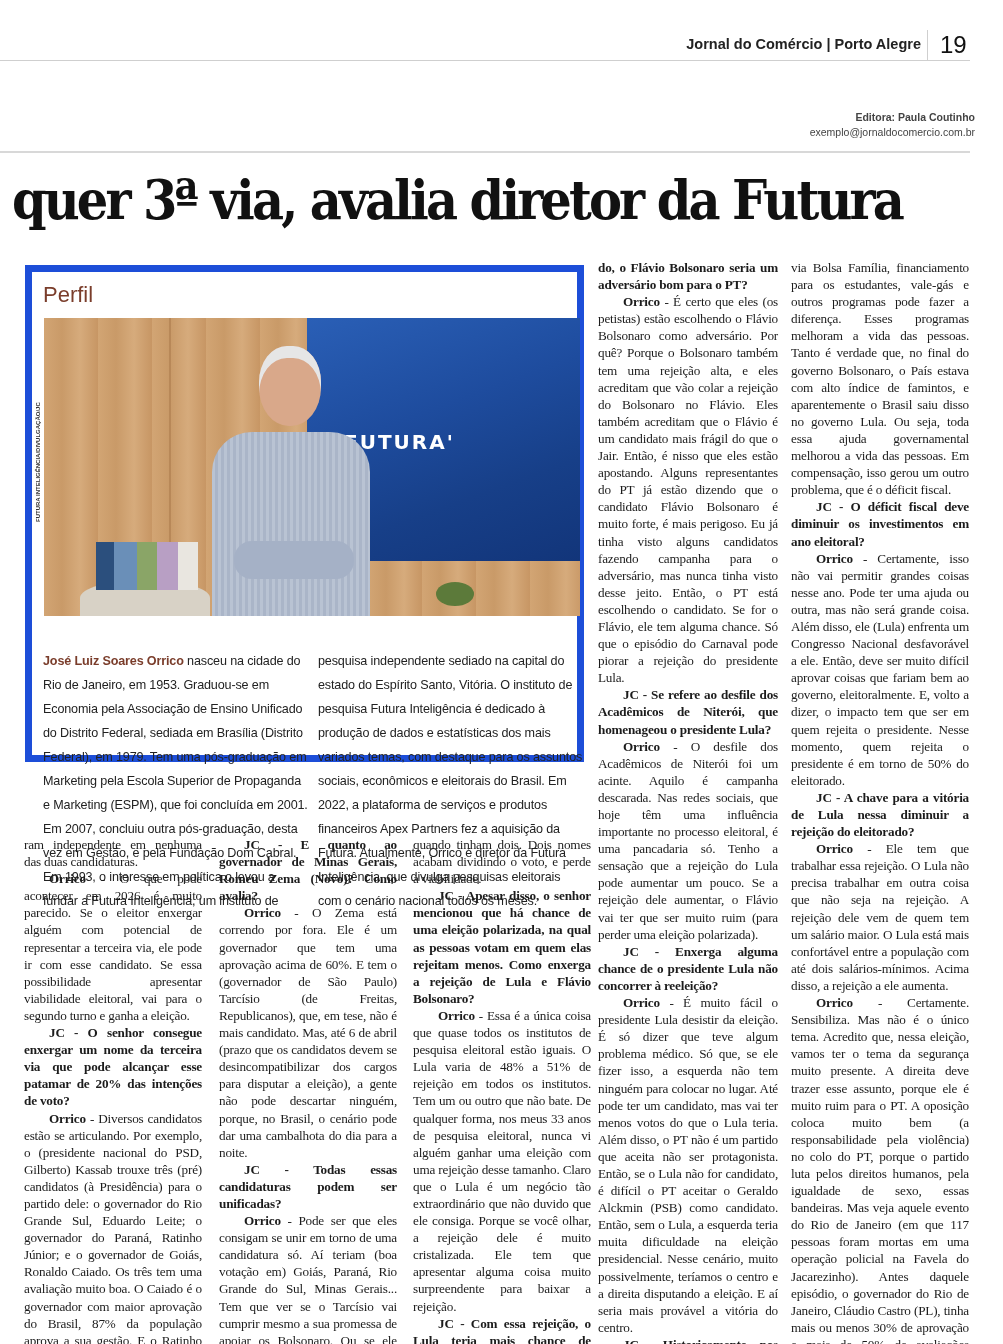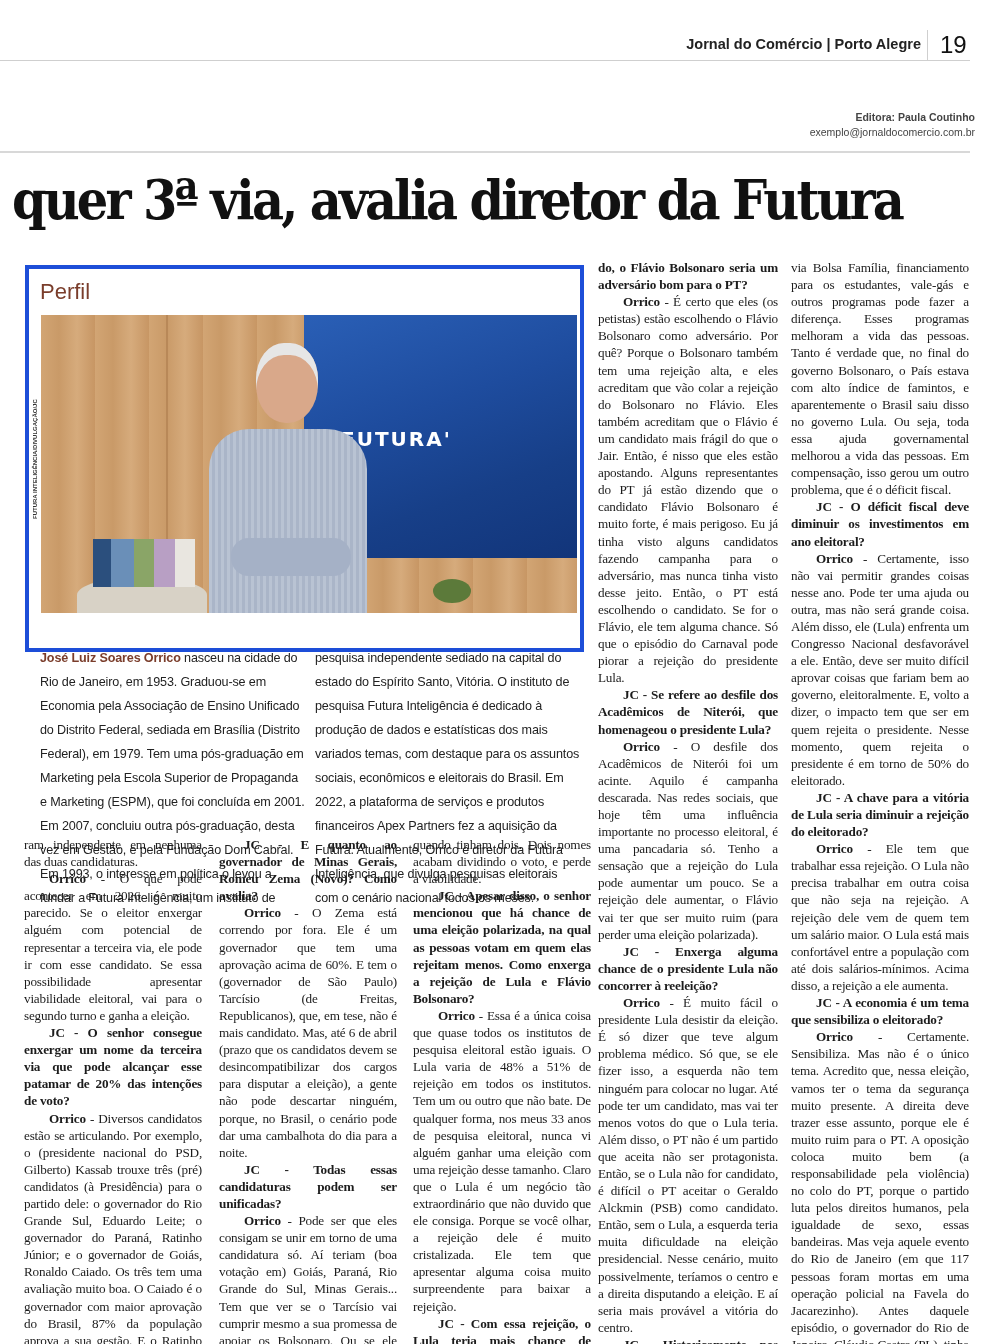--- a/index.html
+++ b/index.html
@@ -12,21 +12,21 @@
   .masthead .vsep { position: absolute; left: 927px; top: 30px; width: 1px; height: 30px; background: #cfcfcf; }
   .masthead .pagenum { position: absolute; left: 940px; top: 31px; font-family: "Liberation Sans", sans-serif; font-size: 24px; color: #111; }
 
   .editor { position: absolute; right: 28px; top: 110px; text-align: right; font-family: "Liberation Sans", sans-serif; font-size: 10.5px; line-height: 15px; color: #444; }
   .editor .name { font-weight: bold; }
 
   .rule2 { position: absolute; left: 0; top: 151px; width: 970px; height: 2px; background: #d8d8d8; }
 
   .headline { position: absolute; left: 12px; top: 160px; width: 980px; font-family: "DejaVu Serif", serif; font-weight: bold; font-size: 55px; letter-spacing: -3.2px; line-height: 80px; color: #111; transform: scaleX(0.9); transform-origin: left top; white-space: nowrap; }
 
-  .perfil-box { position: absolute; left: 25px; top: 265px; width: 559px; height: 387px; border: 4px solid #1d4ed8; background: #fff; }
+  .perfil-box { position: absolute; left: 25px; top: 265px; width: 559px; height: 497px; border: 7px solid #1d4ed8; background: #fff; }
   .perfil-title { position: absolute; left: 11px; top: 10px; font-family: "Liberation Sans", sans-serif; font-size: 22px; color: #7a3d2b; }
   .photo { position: absolute; left: 12px; top: 46px; width: 536px; height: 298px; overflow: hidden; background: #c89a6a; }
   .photo .wood { position: absolute; left: 0; top: 0; width: 100%; height: 100%;
     background: repeating-linear-gradient(90deg, #d2a574 0px, #c99a68 18px, #d6ab7c 36px, #c79664 54px); }
   .photo .seam { position: absolute; left: 125px; top: 0; width: 2px; height: 100%; background: #b88858; }
   .photo .panel { position: absolute; left: 263px; top: 0; width: 273px; height: 243px;
     background: linear-gradient(160deg, #2a5fb6 0%, #1e4c9e 40%, #173f88 70%, #12357a 100%); }
   .photo .logo { position: absolute; left: 300px; top: 112px; font-family: "DejaVu Sans", sans-serif; font-weight: bold; font-size: 20px; color: #ffffff; letter-spacing: 2px; }
   .photo .table { position: absolute; left: 36px; top: 262px; width: 130px; height: 36px; border-radius: 50% 50% 0 0; background: #d8d2c6; }
   .photo .book { position: absolute; left: 52px; top: 224px; width: 102px; height: 48px; background: linear-gradient(90deg, #2b4f7d 0 18%, #6a8fb8 18% 40%, #8aa567 40% 60%, #b89fc4 60% 80%, #e9e6e0 80% 100%); }
@@ -124,17 +124,16 @@
   <p class="q">JC - Enxerga alguma chance de o presidente Lula não concorrer à reeleição?</p>
   <p class="a"><span class="speaker">Orrico</span><span> - É muito fácil o presidente Lula desistir da eleição. É só dizer que teve algum problema médico. Só que, se ele fizer isso, a esquerda não tem ninguém para colocar no lugar. Até pode ter um candidato, mas vai ter menos votos do que o Lula teria. Além disso, o PT não é um partido que aceita não ser protagonista. Então, se o Lula não for candidato, é difícil o PT aceitar o Geraldo Alckmin (PSB) como candidato. Então, sem o Lula, a esquerda teria muita dificuldade na eleição presidencial. Nesse cenário, muito possivelmente, teríamos o centro e a direita disputando a eleição. E aí seria mais provável a vitória do centro.</span></p>
   <p class="q">JC - Historicamente, nos anos eleitorais, os governos fazem mais investimentos. Consegue enxergar alguma área onde novas obras podem fazer a diferença nas eleições?</p>
 
 </div>
 
 <div class="col c5">
   <p class="cont">via Bolsa Família, financiamento para os estudantes, vale-gás e outros programas pode fazer a diferença. Esses programas melhoram a vida das pessoas. Tanto é verdade que, no final do governo Bolsonaro, o País estava com alto índice de famintos, e aparentemente o Brasil saiu disso no governo Lula. Ou seja, toda essa ajuda governamental melhorou a vida das pessoas. Em compensação, isso gerou um outro problema, que é o déficit fiscal.</p>
   <p class="q">JC - O déficit fiscal deve diminuir os investimentos em ano eleitoral?</p>
   <p class="a"><span class="speaker">Orrico</span><span> - Certamente, isso não vai permitir grandes coisas nesse ano. Pode ter uma ajuda ou outra, mas não será grande coisa. Além disso, ele (Lula) enfrenta um Congresso Nacional desfavorável a ele. Então, deve ser muito difícil aprovar coisas que fariam bem ao governo, eleitoralmente. E, volto a dizer, o impacto tem que ser em quem rejeita o presidente. Nesse momento, quem rejeita o presidente é em torno de 50% do eleitorado.</span></p>
-  <p class="q">JC - A chave para a vitória de Lula seria diminuir a rejeição do eleitorado?</p>
+  <p class="q">JC - A chave para a vitória de Lula nessa diminuir a rejeição do eleitorado?</p>
   <p class="a"><span class="speaker">Orrico</span><span> - Ele tem que trabalhar essa rejeição. O Lula não precisa trabalhar em outra coisa que não seja na rejeição. A rejeição dele vem de quem tem um salário maior. O Lula está mais confortável entre a população com até dois salários-mínimos. Acima disso, a rejeição a ele aumenta.</span></p>
-  <p class="q">JC - A economia é um tema que sensibiliza o eleitorado?</p>
   <p class="a"><span class="speaker">Orrico</span><span> - Certamente. Sensibiliza. Mas não é o único tema. Acredito que, nessa eleição, vamos ter o tema da segurança muito presente. A direita deve trazer esse assunto, porque ele é muito ruim para o PT. A oposição coloca muito bem (a responsabilidade pela violência) no colo do PT, porque o partido luta pelos direitos humanos, pela igualdade de sexo, essas bandeiras. Mas veja aquele evento do Rio de Janeiro (em que 117 pessoas foram mortas em uma operação policial na Favela do Jacarezinho). Antes daquele episódio, o governador do Rio de Janeiro, Cláudio Castro (PL), tinha mais ou menos 30% de aprovação e mais de 50% de avaliações negativas. Aquele evento fez virar (a popularidade do seu governo). O governo Cláudio Castro passou a ter quase 50% de ótimo ou bom e pouco mais de 20% de ruim ou péssimo.</span></p>
 </div>
 
 </body></html>

